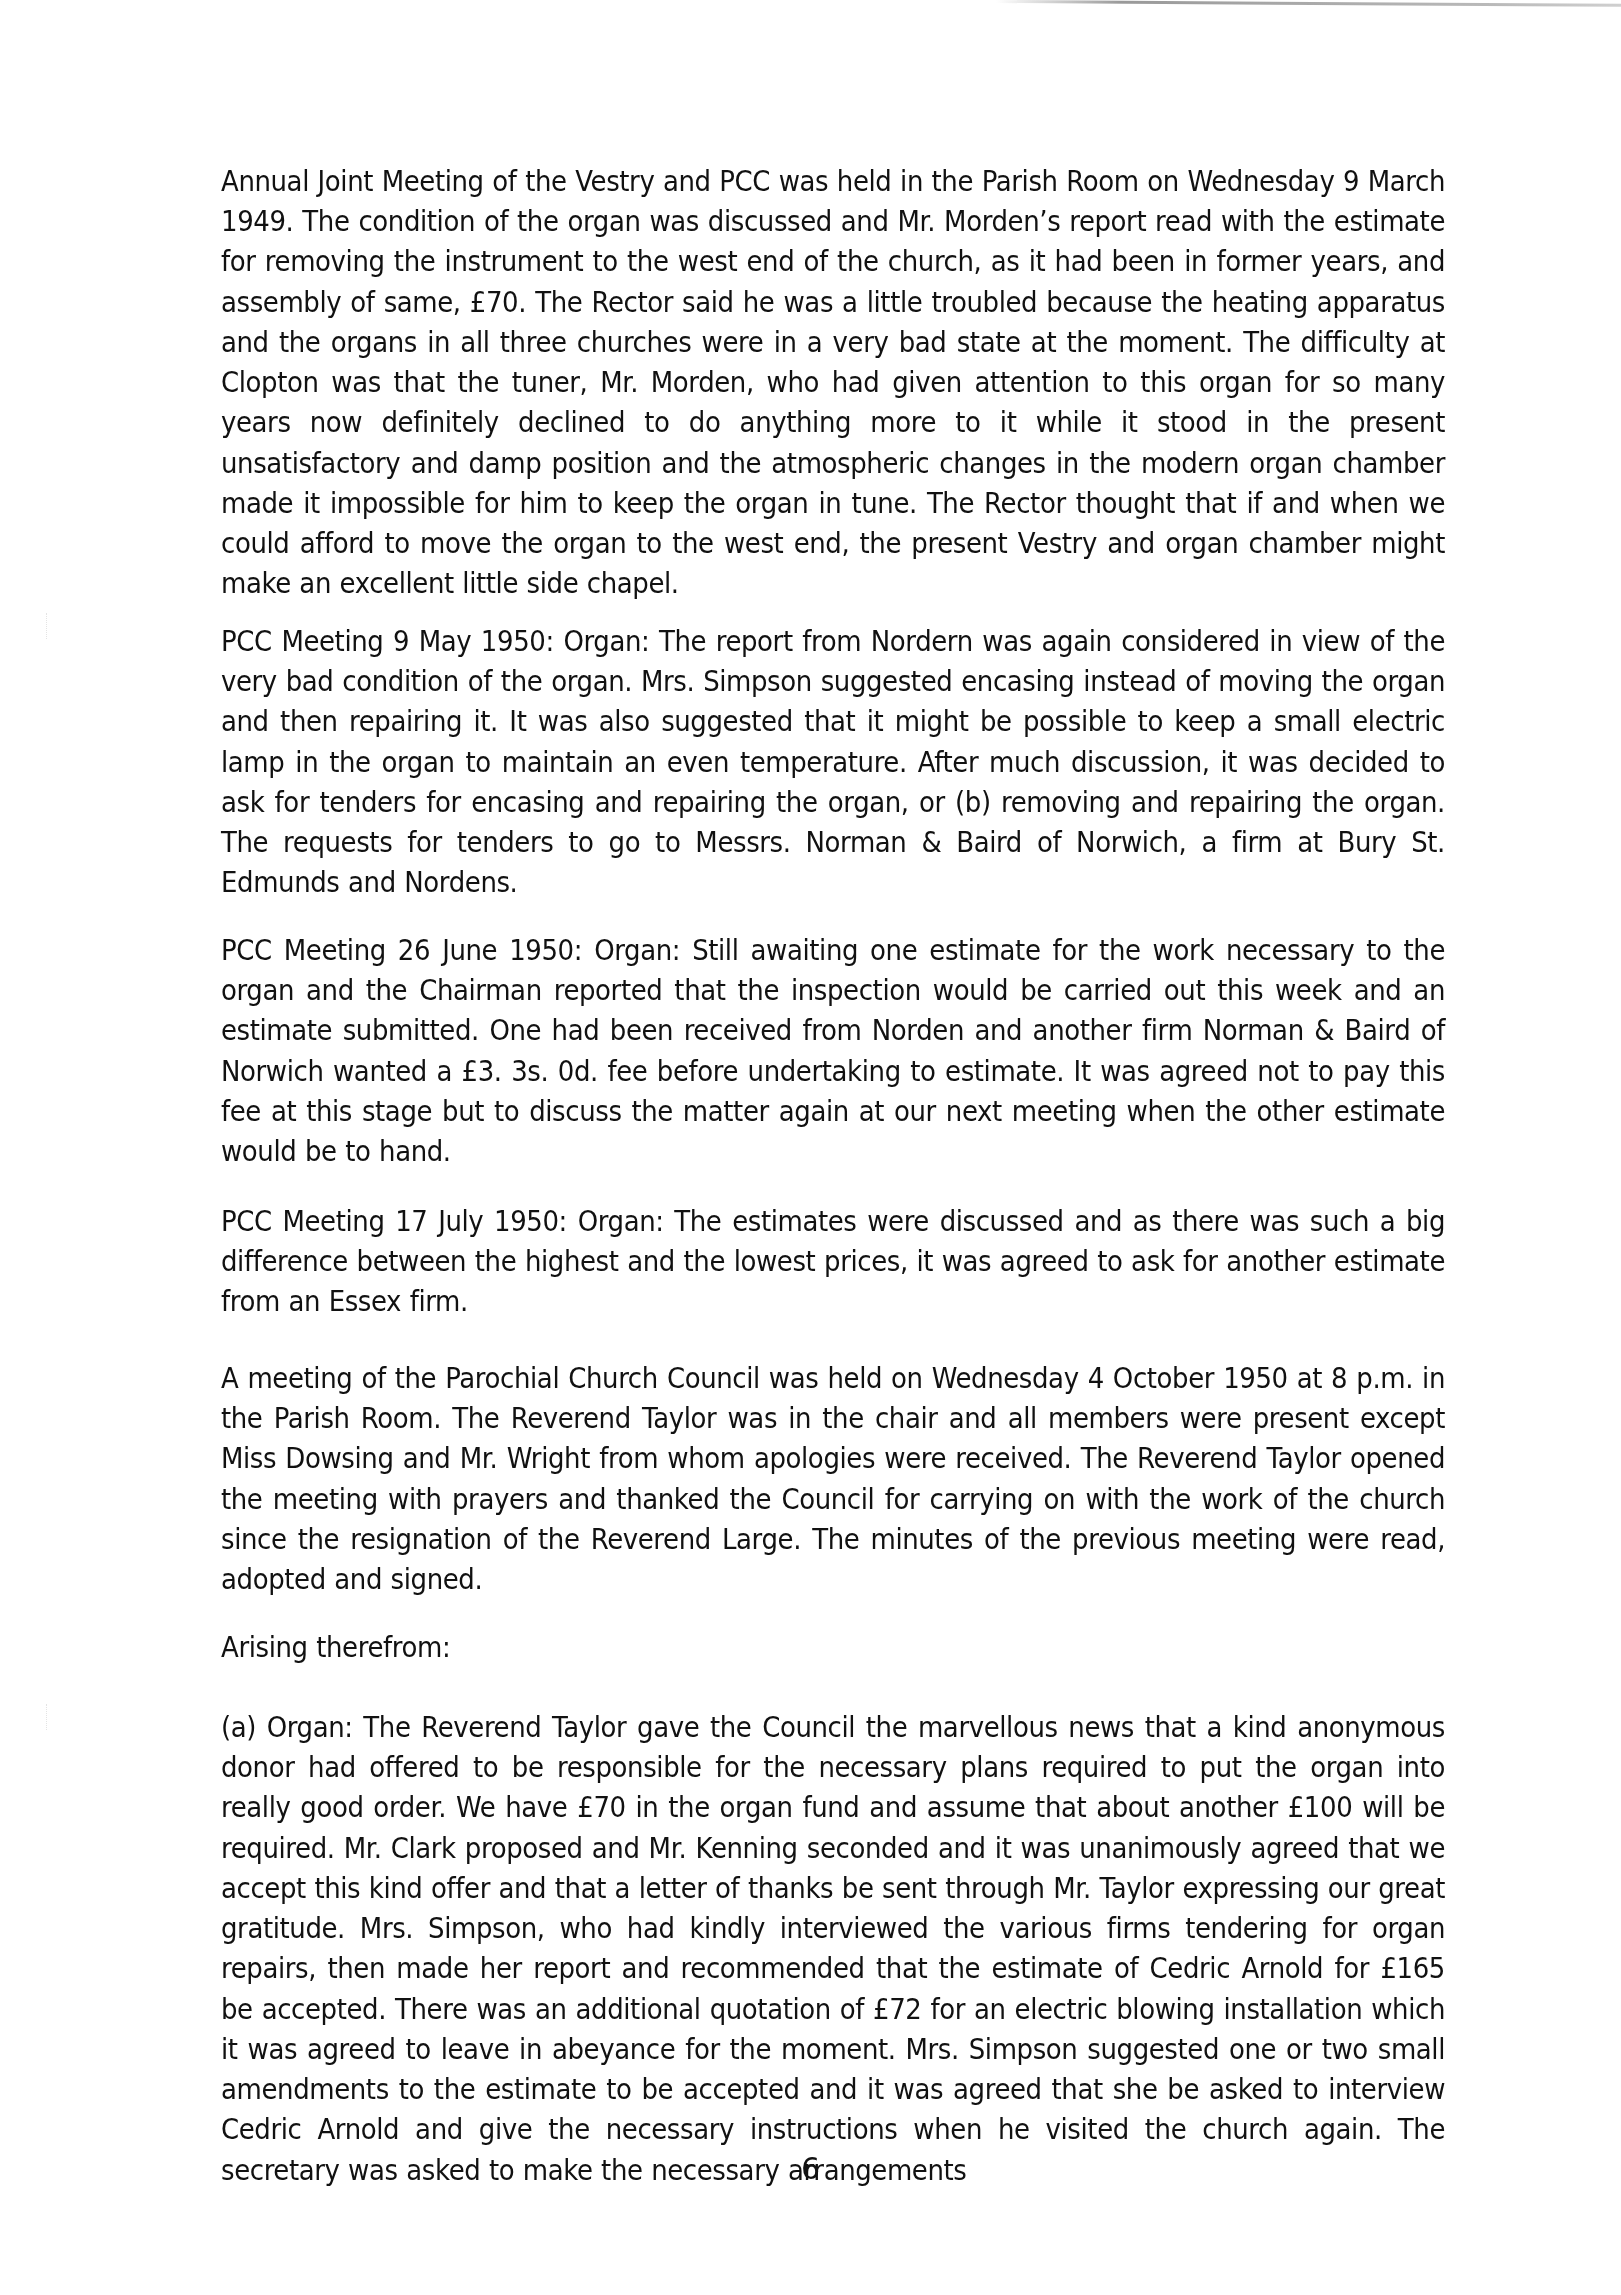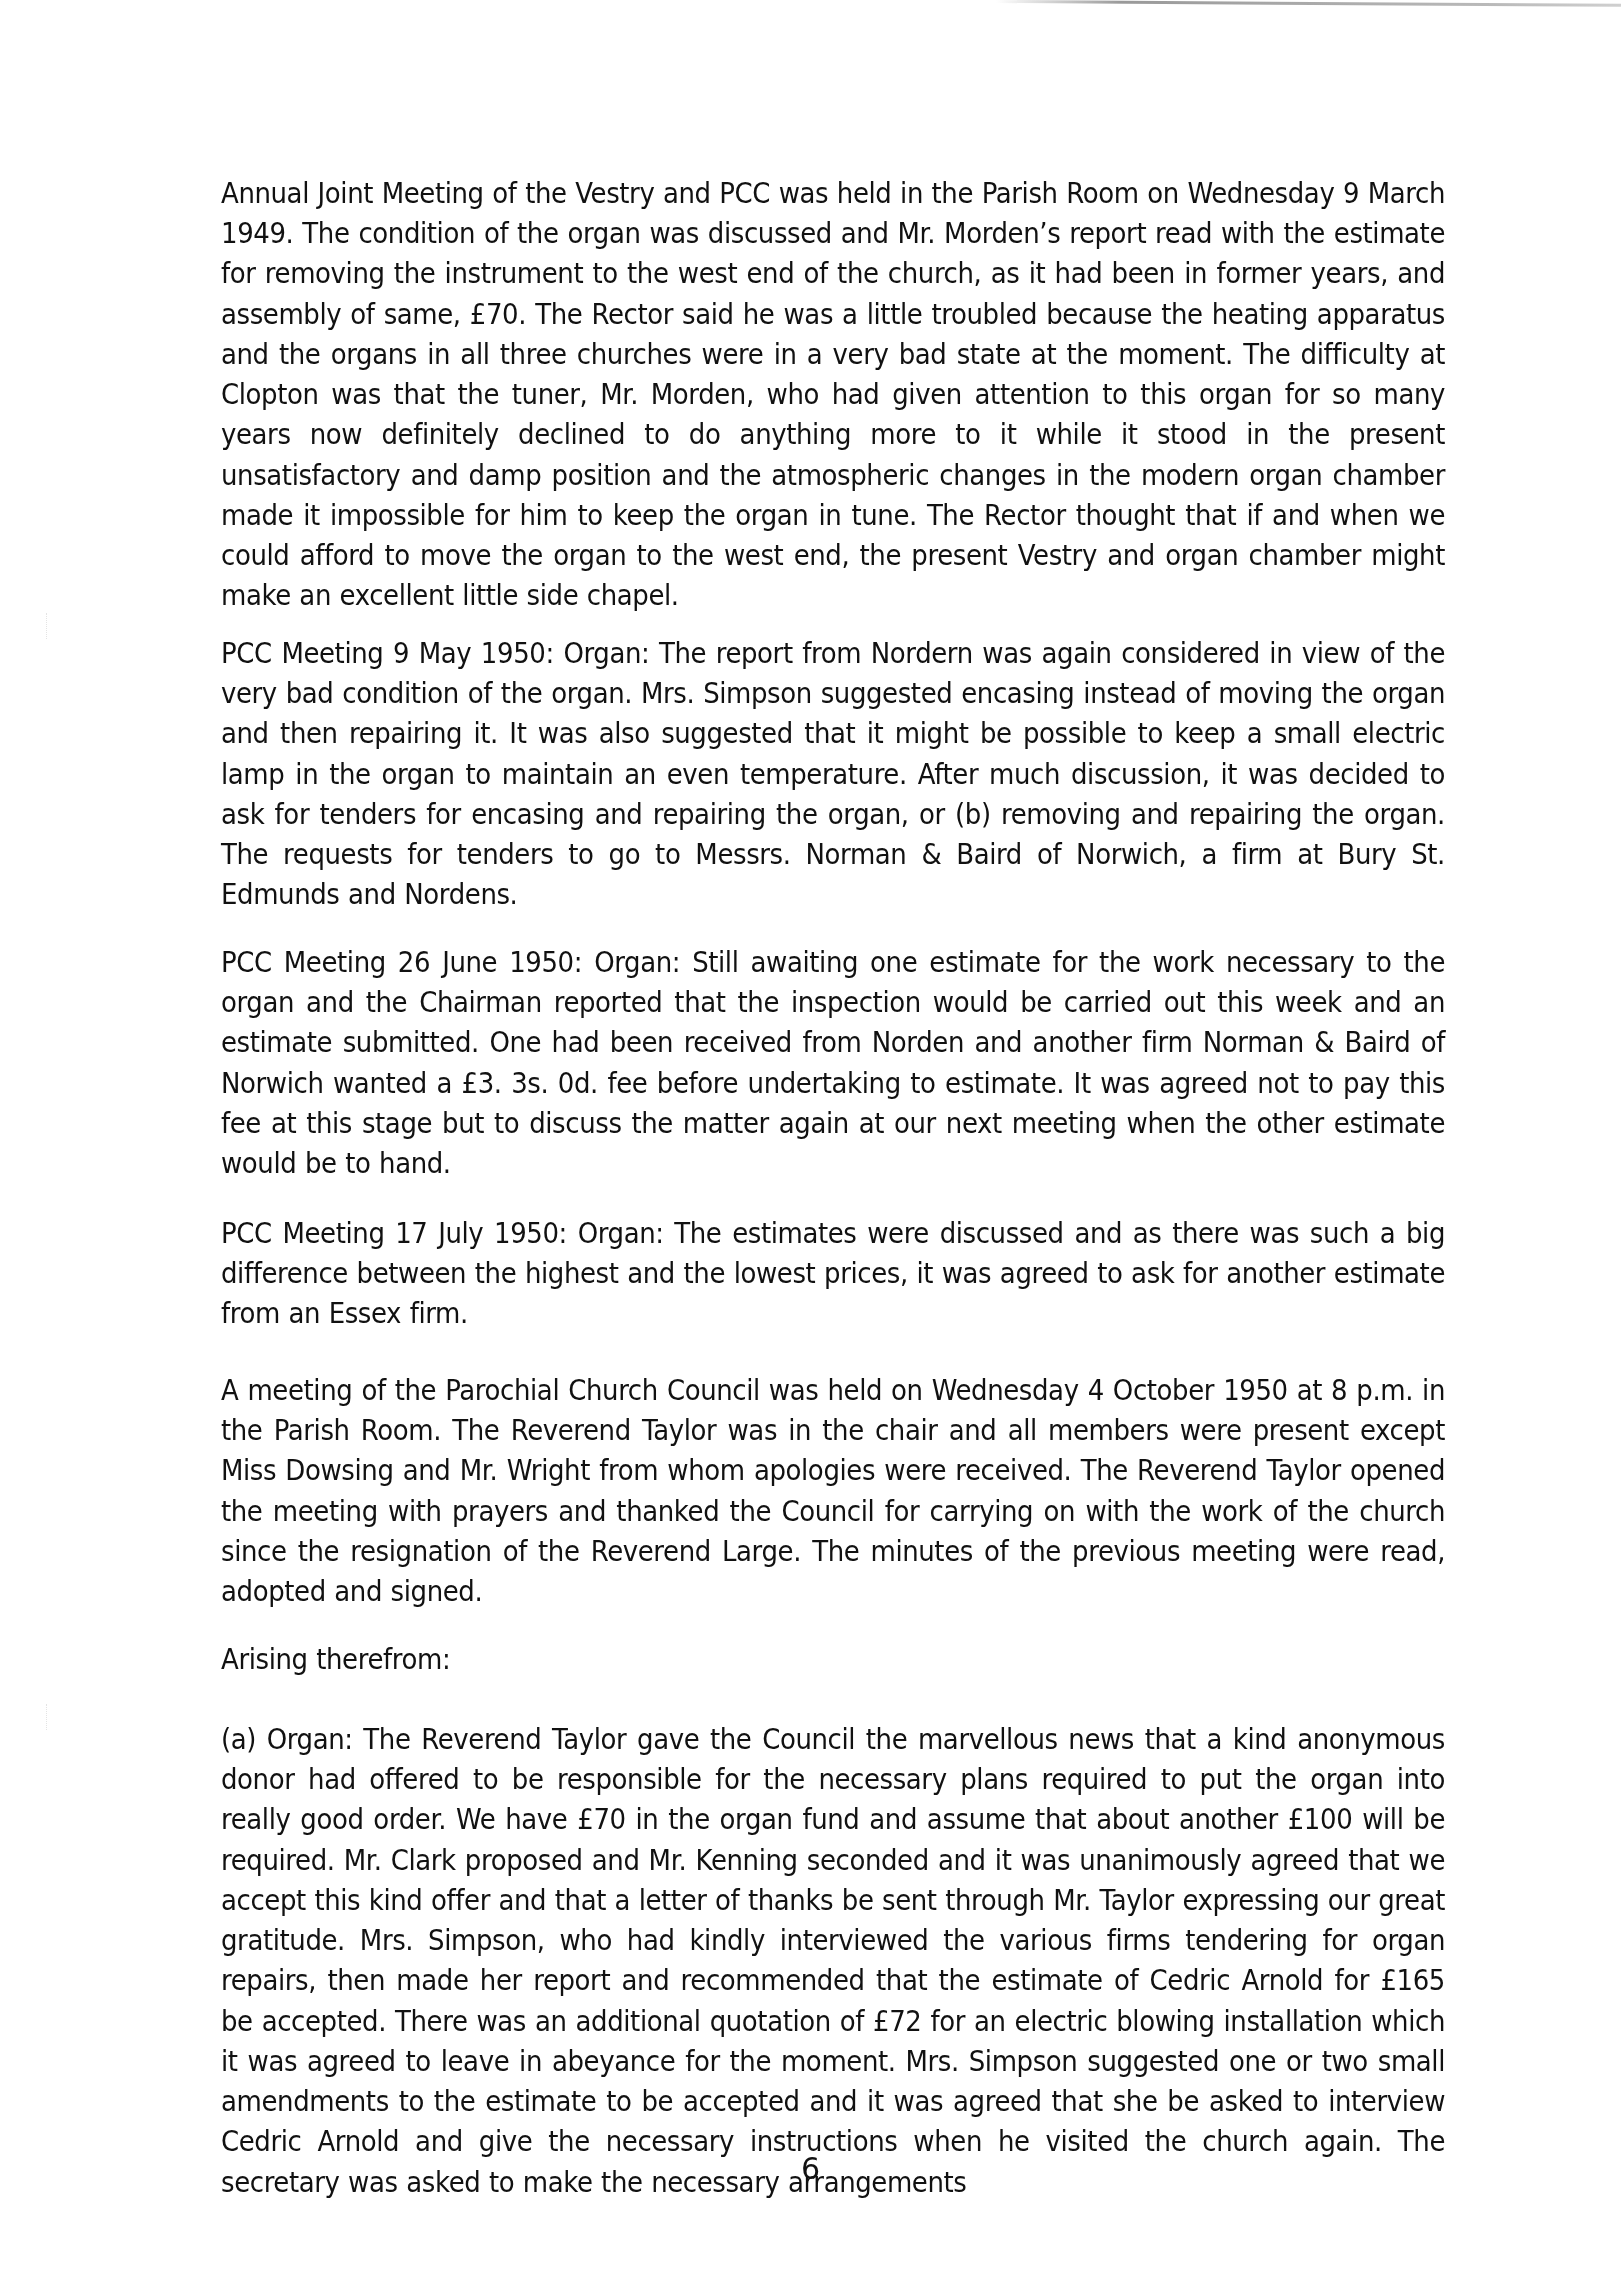--- a/index.html
+++ b/index.html
@@ -28,21 +28,21 @@
     .margin-mark {
       position: absolute;
       left: 46px;
       width: 5.2px;
       height: 26px;
       border-left: 1.3px dotted #e4e4e4;
     }
     .page {
       position: absolute;
       left: 221px;
-      top: 173px;
+      top: 161px;
       width: 1224px;
     }
     .para {
       margin: 0 0 39px 0;
       font-size: 26px;
       line-height: 38px;
       text-align: justify;
       letter-spacing: -0.4px;
       word-spacing: 0.7px;
       transform: scaleY(1.06);

